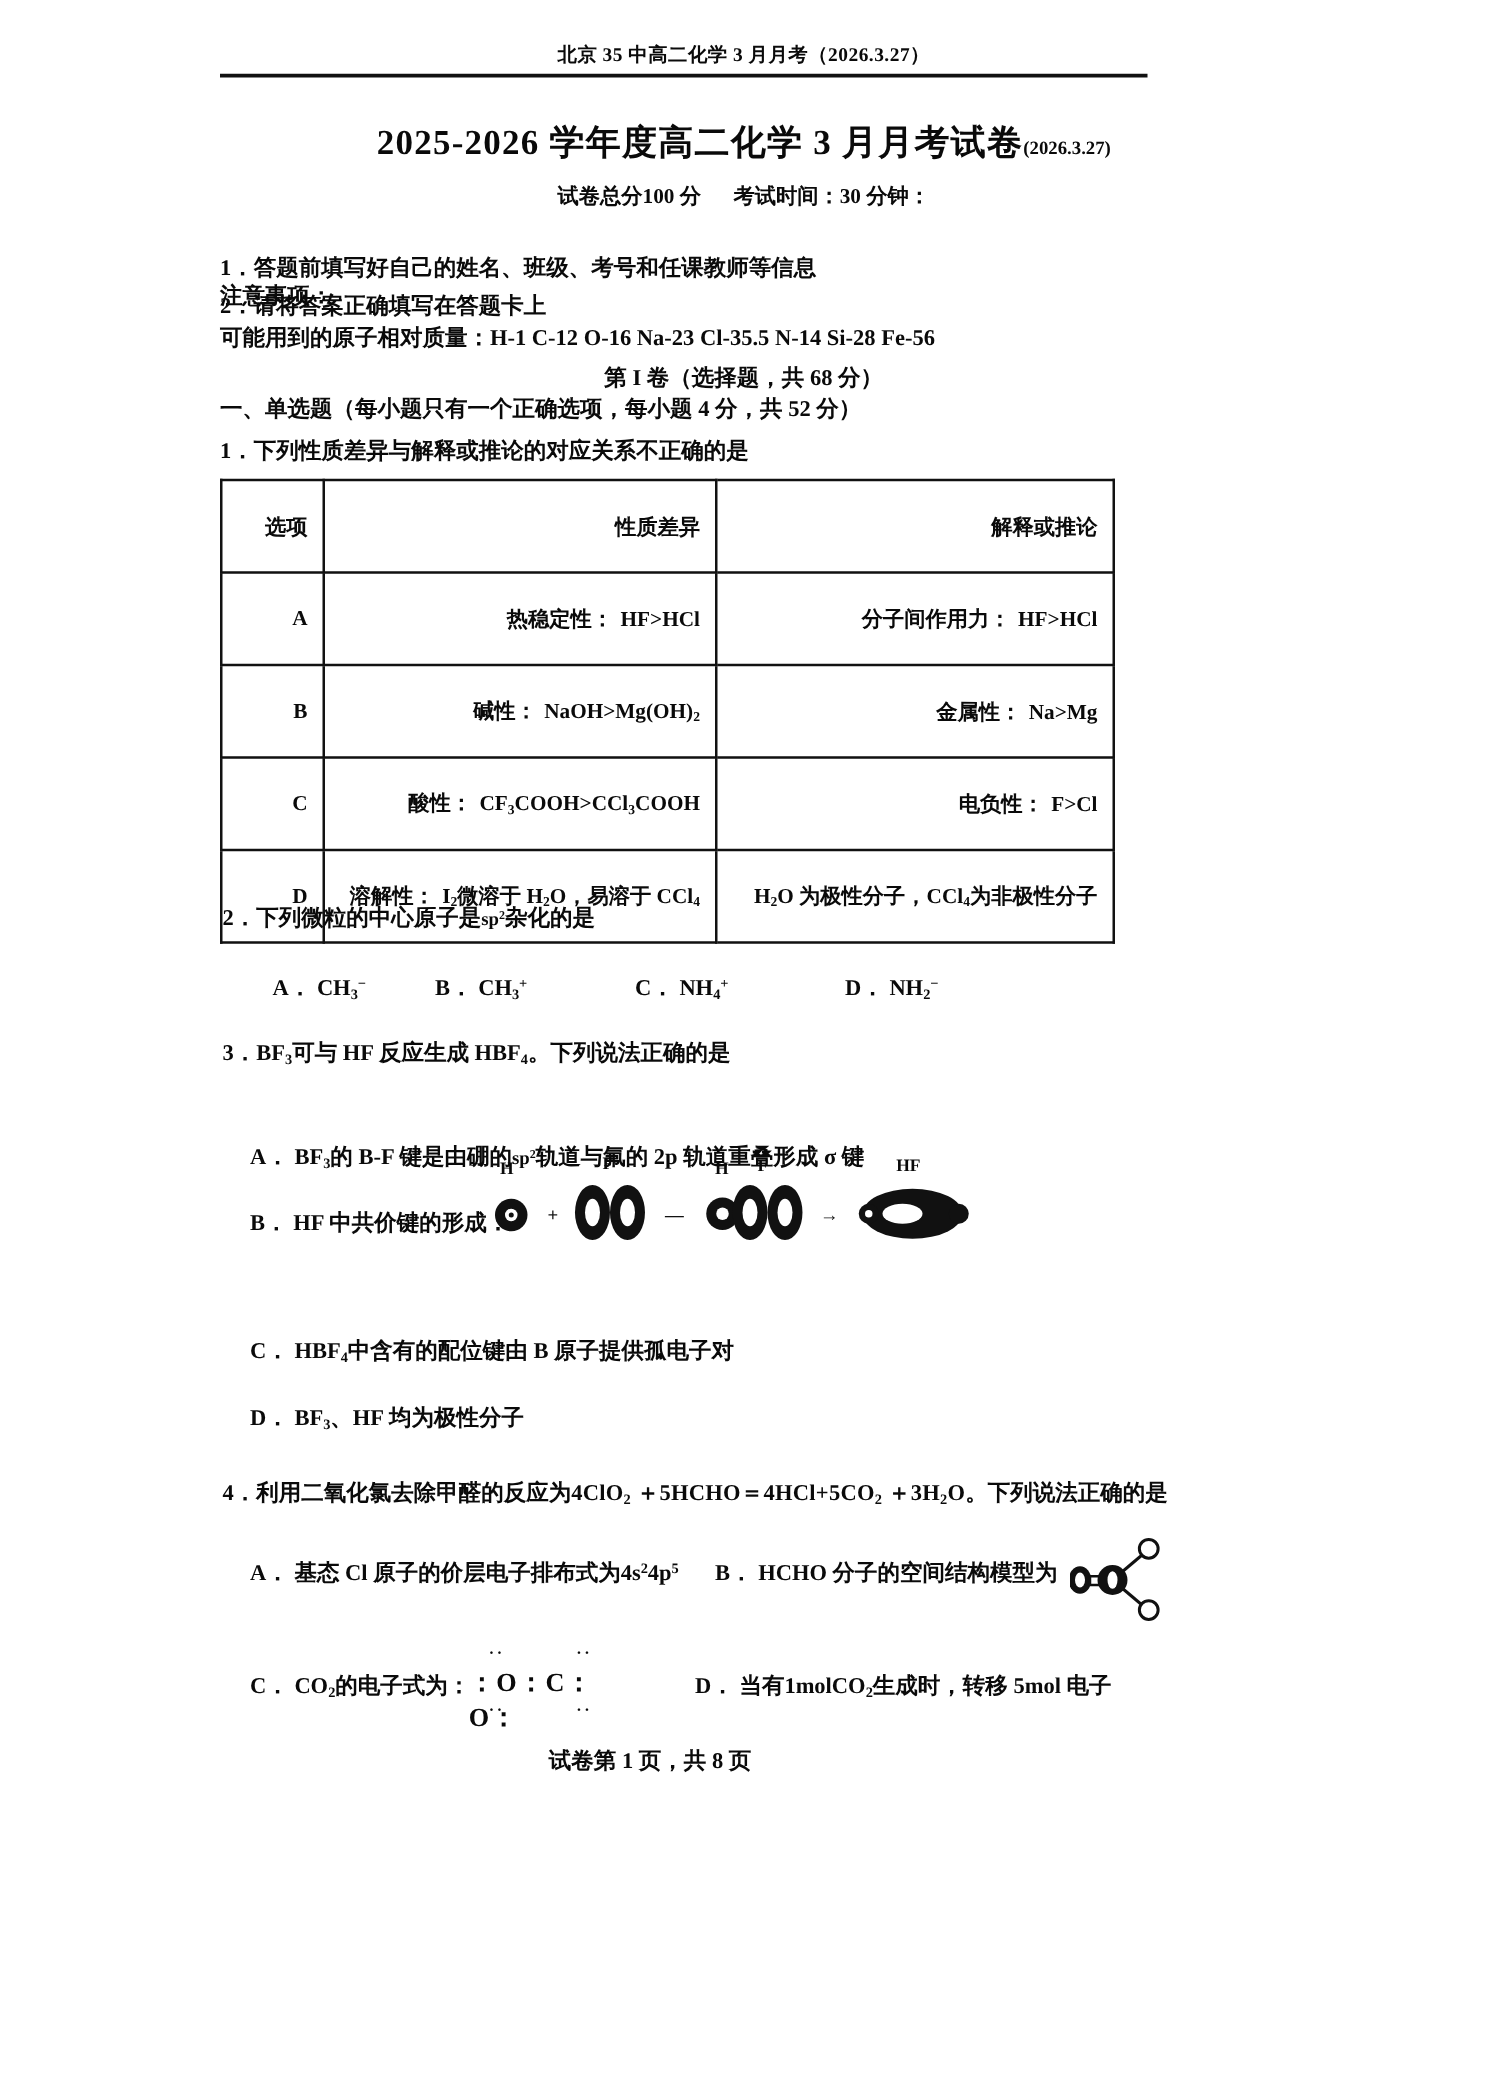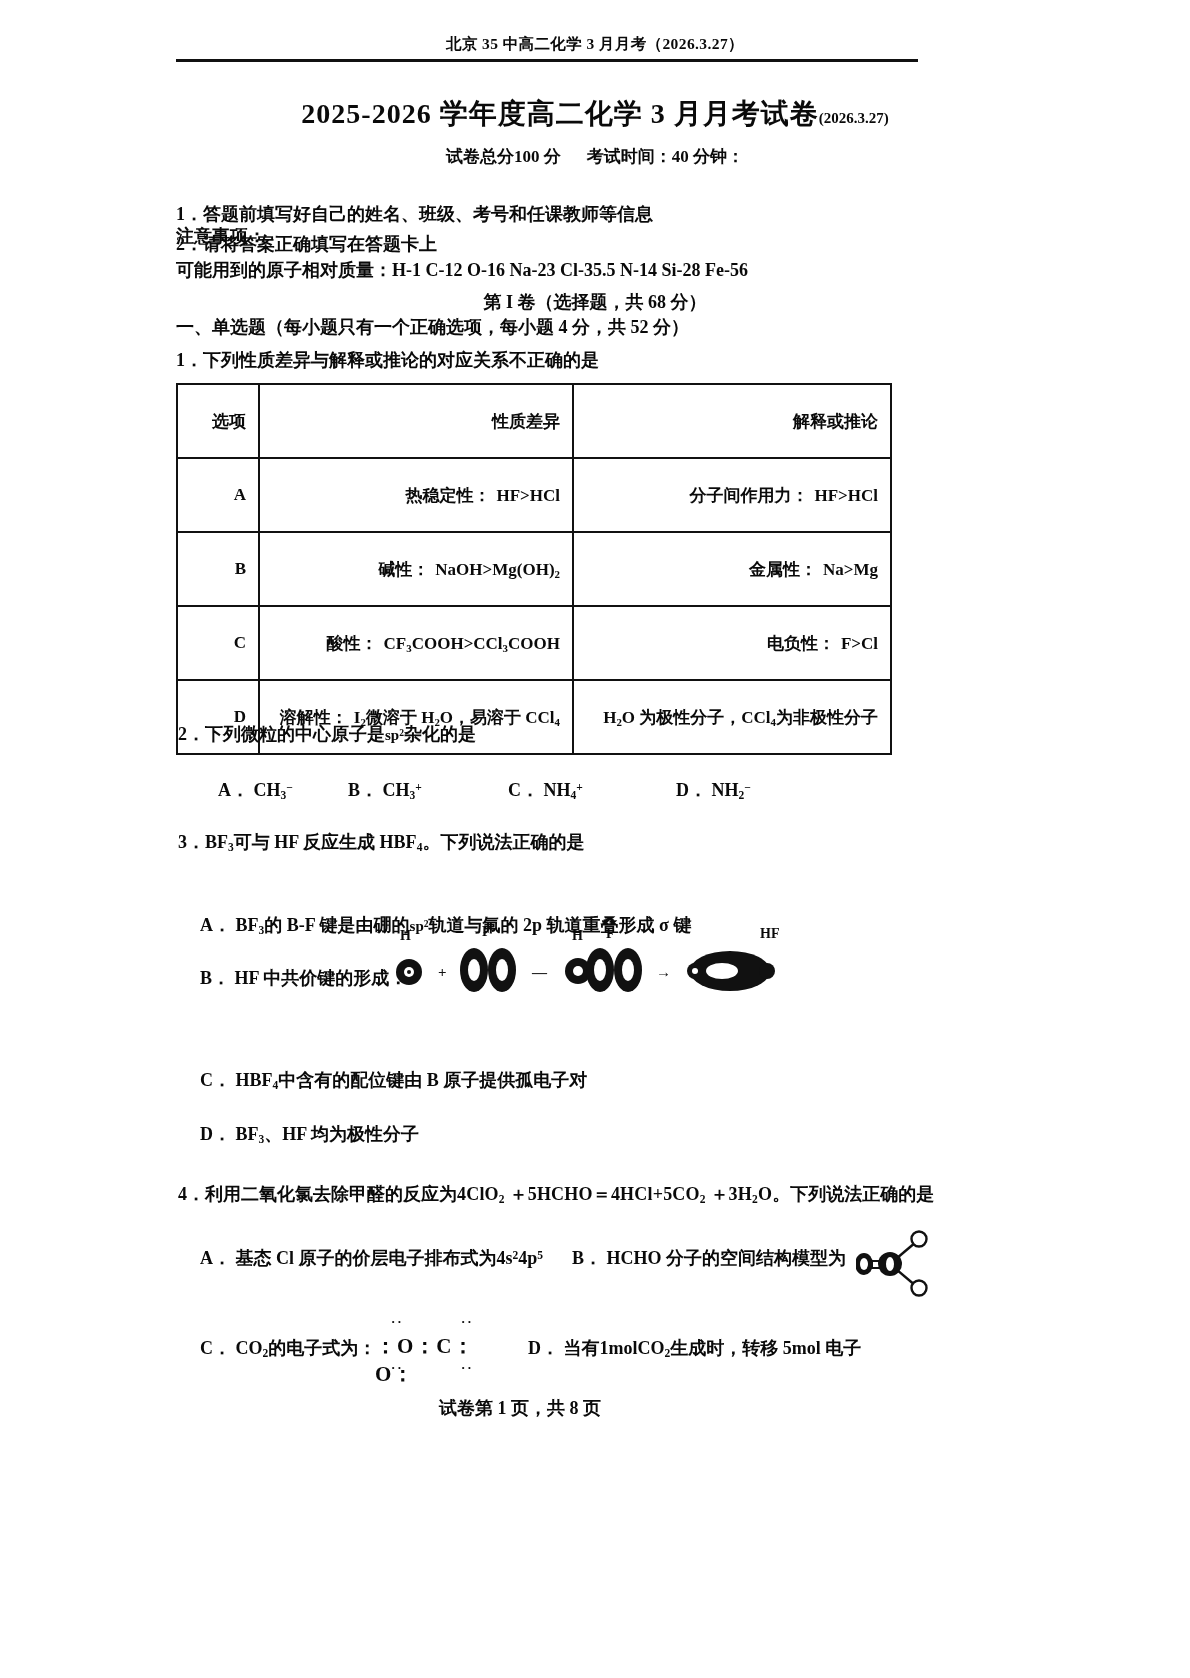--- a/index.html
+++ b/index.html
@@ -85,21 +85,21 @@
 
 <div class="page">
 
   <div class="runhead">北京 35 中高二化学 3 月月考（2026.3.27）</div>
   <div class="headrule"></div>
 
   <div class="title">
     <span>2025-2026 学年度高二化学 3 月月考试卷</span><span class="tdate">(2026.3.27)</span>
   </div>
   <div class="subtitle">
-    <span>试卷总分100 分</span><span class="gap"></span><span>考试时间：40 分钟：</span>
+    <span>试卷总分100 分</span><span class="gap"></span><span>考试时间：30 分钟：</span>
   </div>
 
   <div class="tblock" style="top:192px;margin-top:35px;">
     <div class="line">注意事项：</div>
   </div>
   <div class="tblock" style="top:205px;">
     <div class="line">1．答题前填写好自己的姓名、班级、考号和任课教师等信息</div>
   </div>
   <div class="tblock" style="top:235px;">
     <div class="line">2．请将答案正确填写在答题卡上</div>
@@ -224,21 +224,21 @@
       <ellipse cx="338" cy="39" rx="40" ry="20" fill="#111"></ellipse>
       <circle cx="303" cy="39" r="8" fill="#111"></circle>
       <circle cx="375" cy="39" r="8" fill="#111"></circle>
       <ellipse cx="330" cy="39" rx="16" ry="8" fill="#fff"></ellipse>
       <circle cx="303" cy="39" r="3" fill="#fff"></circle>
     </svg>
     <div class="lbl" style="top:-4px;left:8px;">H</div>
     <div class="lbl" style="top:-8px;left:90px;">F</div>
     <div class="lbl" style="top:-4px;left:180px;">H</div>
     <div class="lbl" style="top:-6px;left:214px;">F</div>
-    <div class="lbl" style="top:-6px;left:325px;margin-left:43px;">HF</div>
+    <div class="lbl" style="top:-6px;left:325px;">HF</div>
   </div>
 
   <div class="opt" style="top:1068px;left:200px;">
     <span>C．</span>
     HBF<sub>4</sub>中含有的配位键由 B 原子提供孤电子对
   </div>
 
   <div class="opt" style="top:1122px;left:200px;">
     <span>D．</span>
     BF<sub>3</sub>、HF 均为极性分子
@@ -279,20 +279,20 @@
   </div>
 
   <div class="orb" style="top:1316px;left:375px;width:130px;height:58px;">
     <div class="dots" style="top:-2px;left:16px;">··</div>
     <div class="dots" style="top:-2px;left:86px;">··</div>
     <div class="lewis" style="position:absolute;top:16px;left:0;">：O：C：O：</div>
     <div class="dots" style="top:44px;left:16px;">··</div>
     <div class="dots" style="top:44px;left:86px;">··</div>
   </div>
 
-  <div class="opt" style="top:1336px;left:528px;">
+  <div class="opt" style="top:1336px;left:556px;">
     <span>D．</span>
     当有1molCO<sub>2</sub>生成时，转移 5mol 电子
   </div>
 
   <div class="footer">试卷第 1 页，共 8 页</div>
 
 </div>
 
 </body></html>

